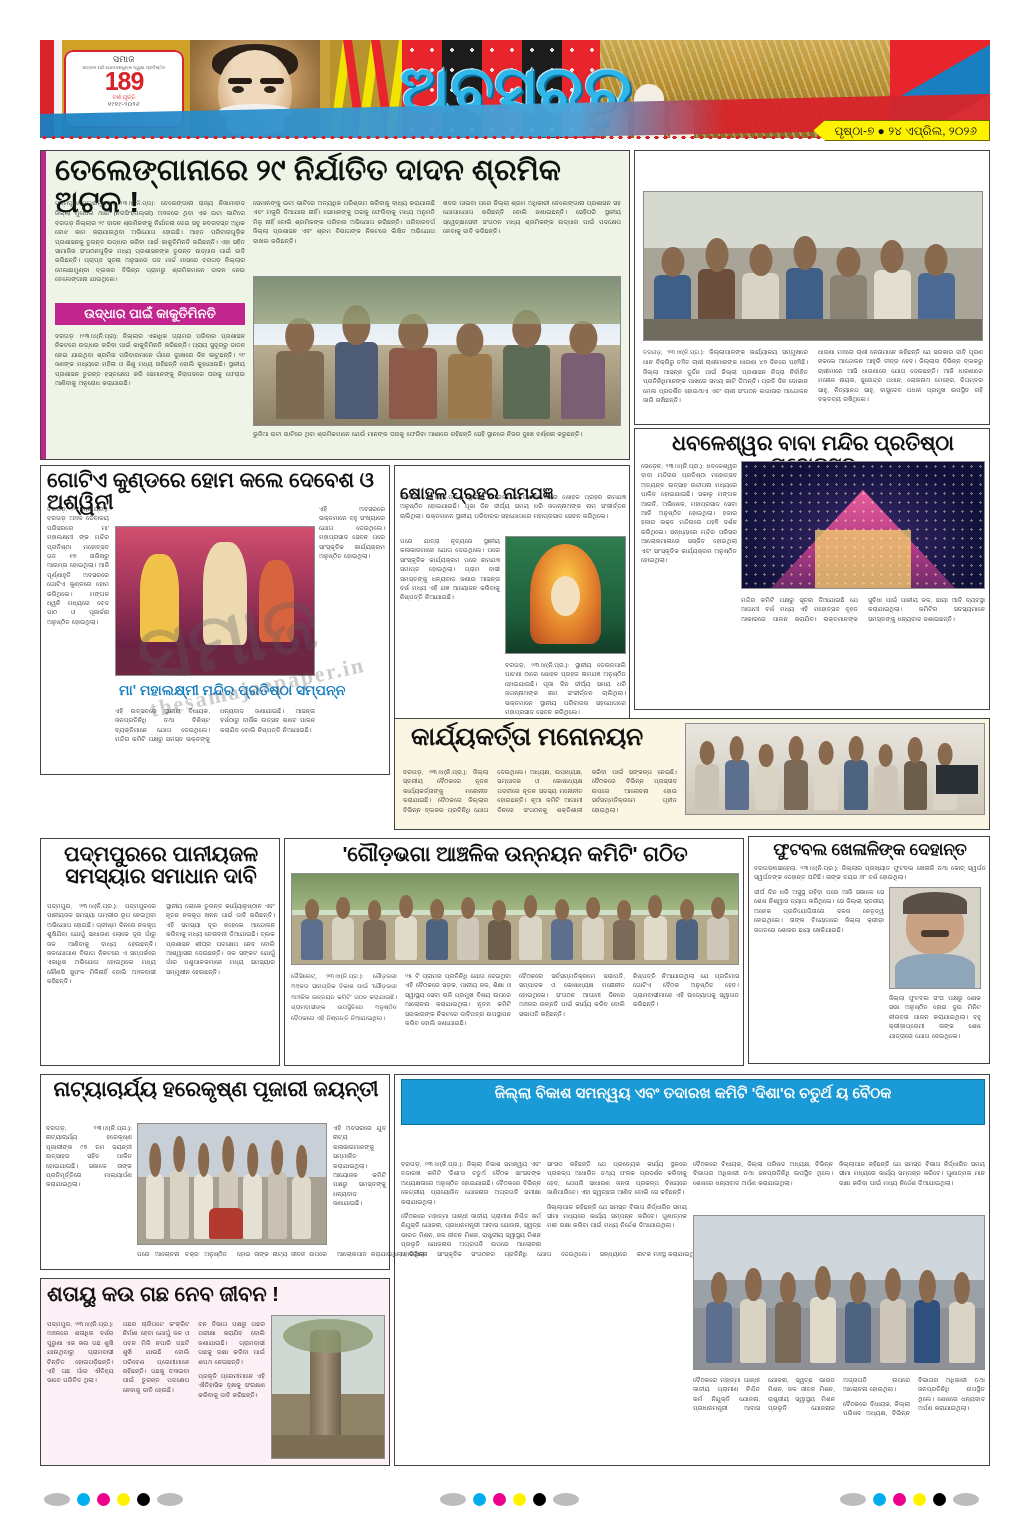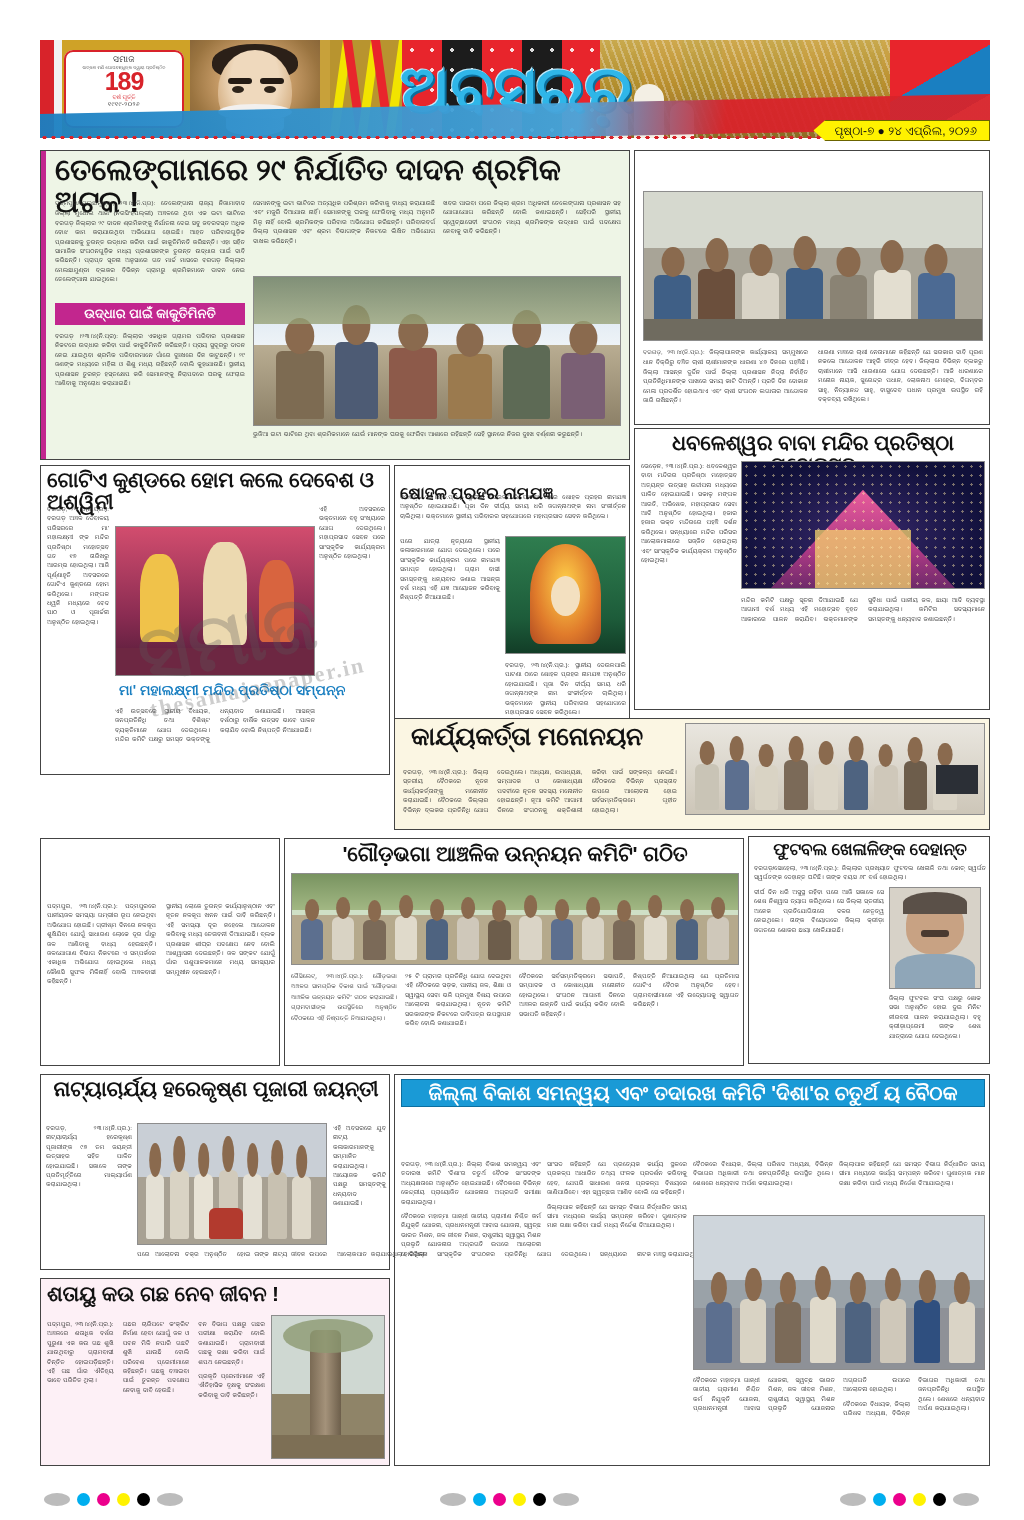--- a/index.html
+++ b/index.html
@@ -292,20 +292,21 @@
       <div class="ppl" style="left:73%;width:8%;height:55%;background:#6d5d4b;"></div>
       <div class="ppl" style="left:83%;width:8%;height:51%;background:#dad4c6;"></div>
       <div style="position:absolute;right:2%;top:46%;width:14%;height:32%;background:#2b2f36;"></div>
     </div>
     <div class="body-txt cols3" style="position:absolute;left:8px;top:48px;width:274px;height:58px;">
       <p>ବରଗଡ଼, ୨୩।୪(ନି.ପ୍ର.): ଜିଲ୍ଲା ସ୍ତରୀୟ ବୈଠକରେ ନୂତନ କାର୍ଯ୍ୟକର୍ତ୍ତାଙ୍କୁ ମନୋନୀତ କରାଯାଇଛି। ବୈଠକରେ ଜିଲ୍ଲାର ବିଭିନ୍ନ ବ୍ଲକର ପ୍ରତିନିଧି ଯୋଗ ଦେଇଥିଲେ। ଅଧ୍ୟକ୍ଷ, ଉପାଧ୍ୟକ୍ଷ, ସମ୍ପାଦକ ଓ କୋଷାଧ୍ୟକ୍ଷ ପଦବୀରେ ନୂତନ ସଦସ୍ୟ ମନୋନୀତ ହୋଇଛନ୍ତି। ନୂଆ କମିଟି ଆଗାମୀ ଦିନରେ ସଂଗଠନକୁ ଶକ୍ତିଶାଳୀ କରିବା ପାଇଁ ସଙ୍କଳ୍ପ ନେଇଛି। ବୈଠକରେ ବିଭିନ୍ନ ପ୍ରସ୍ତାବ ଉପରେ ଆଲୋଚନା ହୋଇ ସର୍ବସମ୍ମତିକ୍ରମେ ଗୃହୀତ ହୋଇଥିଲା।</p>
     </div>
   </div>
 
   <div class="art-box" style="left:40px; top:838px; width:240px; height:228px;">
+    <div class="hl h-md" style="position:absolute;left:6px;top:4px;width:228px;text-align:center;">ପଦ୍ମପୁରରେ ପାନୀୟଜଳ ସମସ୍ୟାର ସମାଧାନ ଦାବି</div>
     <div class="body-txt cols2" style="position:absolute;left:6px;top:62px;width:228px;height:160px;">
       <p>ପଦ୍ମପୁର, ୨୩।୪(ନି.ପ୍ର.): ପଦ୍ମପୁରରେ ପାନୀୟଜଳ ସମସ୍ୟା ଗମ୍ଭୀର ରୂପ ନେଇଥିବା ଅଭିଯୋଗ ହୋଇଛି। ଗ୍ରୀଷ୍ମ ଦିନରେ ନଳକୂପ ଶୁଖିଯିବା ଯୋଗୁଁ ସାଧାରଣ ଲୋକେ ଦୂର ଗାଁରୁ ଜଳ ଆଣିବାକୁ ବାଧ୍ୟ ହେଉଛନ୍ତି। ଜଳଯୋଗାଣ ବିଭାଗ ନିକଟରେ ଏ ସମ୍ପର୍କରେ ଏକାଧିକ ଅଭିଯୋଗ ହୋଇଥିଲେ ମଧ୍ୟ କୌଣସି ସୁଫଳ ମିଳିନାହିଁ ବୋଲି ଅଞ୍ଚଳବାସୀ କହିଛନ୍ତି।</p>
       <p>ସ୍ଥାନୀୟ ଲୋକେ ତୁରନ୍ତ କାର୍ଯ୍ୟାନୁଷ୍ଠାନ ଏବଂ ନୂତନ ନଳକୂପ ଖନନ ପାଇଁ ଦାବି କରିଛନ୍ତି। ଏହି ସମସ୍ୟା ଦୂର ନହେଲେ ଆନ୍ଦୋଳନ କରିବାକୁ ମଧ୍ୟ ଚେତାବନୀ ଦିଆଯାଇଛି। ବ୍ଲକ ପ୍ରଶାସନ ଶୀଘ୍ର ପଦକ୍ଷେପ ନେବ ବୋଲି ଆଶ୍ୱାସନା ଦେଇଛନ୍ତି। ଜଳ ସଙ୍କଟ ଯୋଗୁଁ ଗାଁର ପଶୁପାଳକମାନେ ମଧ୍ୟ ସମସ୍ୟାର ସମ୍ମୁଖୀନ ହେଉଛନ୍ତି।</p>
     </div>
   </div>
 
   <div class="art-box" style="left:284px; top:838px; width:460px; height:228px;">
     <div class="hl h-md" style="position:absolute;left:6px;top:4px;width:448px;text-align:center;">'ଗୌଡ଼ଭଗା ଆଞ୍ଚଳିକ ଉନ୍ନୟନ କମିଟି' ଗଠିତ</div>
     <div class="photo" style="left:6px;top:34px;width:448px;height:92px;">
       <div style="position:absolute;inset:0;background:linear-gradient(180deg,#cfe0c6 0 46%,#b5a98c 46% 100%);"></div>
@@ -371,21 +372,21 @@
     </div>
     <div class="body-txt" style="position:absolute;left:292px;top:48px;width:53px;height:142px;">
       <p>ଏହି ଅବସରରେ ଯୁବ ନାଟ୍ୟ କଳାକାରମାନଙ୍କୁ ସମ୍ମାନିତ କରାଯାଇଥିଲା। ଆୟୋଜକ କମିଟି ପକ୍ଷରୁ ସମସ୍ତଙ୍କୁ ଧନ୍ୟବାଦ ଜଣାଯାଇଛି।</p>
     </div>
     <div class="body-txt cols2" style="position:absolute;left:96px;top:174px;width:190px;height:18px;">
       <p>ପରେ ଆଲୋଚନା ଚକ୍ର ଅନୁଷ୍ଠିତ ହୋଇ ତାଙ୍କ ନାଟ୍ୟ ଜୀବନ ଉପରେ ଆଲୋକପାତ କରାଯାଇଥିଲା। ବିଭିନ୍ନ ସାଂସ୍କୃତିକ ସଂଗଠନର ପ୍ରତିନିଧି ଯୋଗ ଦେଇଥିଲେ। ସନ୍ଧ୍ୟାରେ ନାଟକ ମଞ୍ଚସ୍ଥ କରାଯାଇଥିଲା।</p>
     </div>
   </div>
 
   <div class="art-box" style="left:394px; top:1074px; width:596px; height:392px;">
-    <div class="blue-band" style="position:absolute;left:6px;top:4px;width:584px;height:28px;font-size:20px;line-height:26px;">ଜିଲ୍ଲା ବିକାଶ ସମନ୍ୱୟ ଏବଂ ତଦାରଖ କମିଟି 'ଦିଶା'ର ଚତୁର୍ଥ ୟ ବୈଠକ</div>
+    <div class="blue-band" style="position:absolute;left:6px;top:4px;width:584px;height:46px;font-size:15px;line-height:26px;">ଜିଲ୍ଲା ବିକାଶ ସମନ୍ୱୟ ଏବଂ ତଦାରଖ କମିଟି 'ଦିଶା'ର ଚତୁର୍ଥ ୟ ବୈଠକ</div>
     <div class="body-txt" style="position:absolute;left:6px;top:84px;width:140px;height:300px;">
       <p>ବରଗଡ଼, ୨୩।୪(ନି.ପ୍ର.): ଜିଲ୍ଲା ବିକାଶ ସମନ୍ୱୟ ଏବଂ ତଦାରଖ କମିଟି 'ଦିଶା'ର ଚତୁର୍ଥ ବୈଠକ ସାଂସଦଙ୍କ ଅଧ୍ୟକ୍ଷତାରେ ଅନୁଷ୍ଠିତ ହୋଇଯାଇଛି। ବୈଠକରେ ବିଭିନ୍ନ କେନ୍ଦ୍ରୀୟ ପ୍ରାୟୋଜିତ ଯୋଜନାର ଅଗ୍ରଗତି ସମୀକ୍ଷା କରାଯାଇଥିଲା।</p>
       <p>ବୈଠକରେ ମହାତ୍ମା ଗାନ୍ଧୀ ଜାତୀୟ ଗ୍ରାମୀଣ ନିଶ୍ଚିତ କର୍ମ ନିଯୁକ୍ତି ଯୋଜନା, ପ୍ରଧାନମନ୍ତ୍ରୀ ଆବାସ ଯୋଜନା, ସ୍ୱଚ୍ଛ ଭାରତ ମିଶନ, ଜଳ ଜୀବନ ମିଶନ, ରାଷ୍ଟ୍ରୀୟ ସ୍ୱାସ୍ଥ୍ୟ ମିଶନ ପ୍ରଭୃତି ଯୋଜନାର ଅଗ୍ରଗତି ଉପରେ ଆଲୋଚନା ହୋଇଥିଲା।</p>
     </div>
     <div class="body-txt" style="position:absolute;left:152px;top:84px;width:140px;height:300px;">
       <p>ସାଂସଦ କହିଛନ୍ତି ଯେ ପ୍ରତ୍ୟେକ କାର୍ଯ୍ୟ ସ୍ଥଳରେ ପ୍ରକଳ୍ପ ଆଧାରିତ ତଥ୍ୟ ଫଳକ ପ୍ରଦର୍ଶନ କରିବାକୁ ହେବ, ଯେପରି ସାଧାରଣ ଜନତା ପ୍ରକଳ୍ପ ବିଷୟରେ ଜାଣିପାରିବେ। ଏହା ସ୍ୱଚ୍ଛତା ଆଣିବ ବୋଲି ସେ କହିଛନ୍ତି।</p>
       <p>ଜିଲ୍ଲାପାଳ କହିଛନ୍ତି ଯେ ସମସ୍ତ ବିଭାଗ ନିର୍ଦ୍ଧାରିତ ସମୟ ସୀମା ମଧ୍ୟରେ କାର୍ଯ୍ୟ ସମ୍ପନ୍ନ କରିବେ। ଗୁଣାତ୍ମକ ମାନ ରକ୍ଷା କରିବା ପାଇଁ ମଧ୍ୟ ନିର୍ଦ୍ଦେଶ ଦିଆଯାଇଥିଲା।</p>
     </div>
     <div class="photo" style="left:298px;top:140px;width:292px;height:155px;">
       <div style="position:absolute;inset:0;background:linear-gradient(180deg,#cfd6dc 0 42%,#9aa2a8 42% 100%);"></div>

